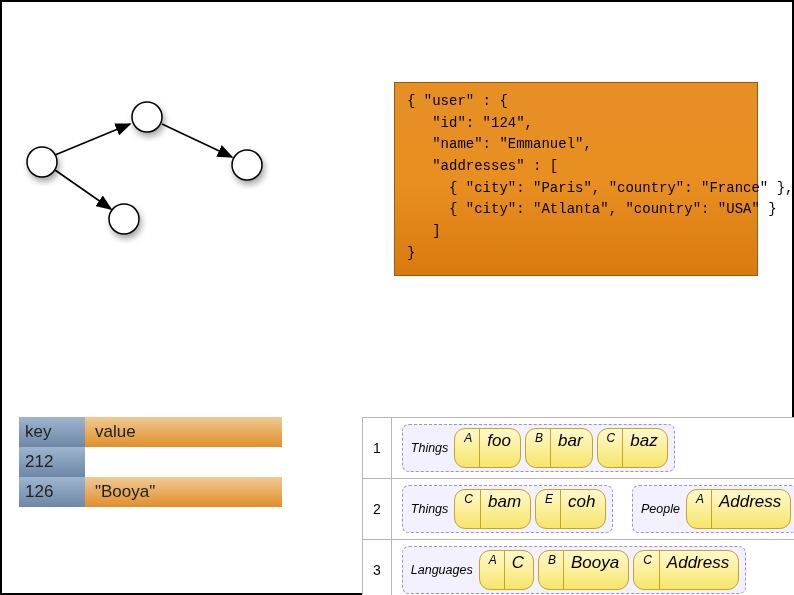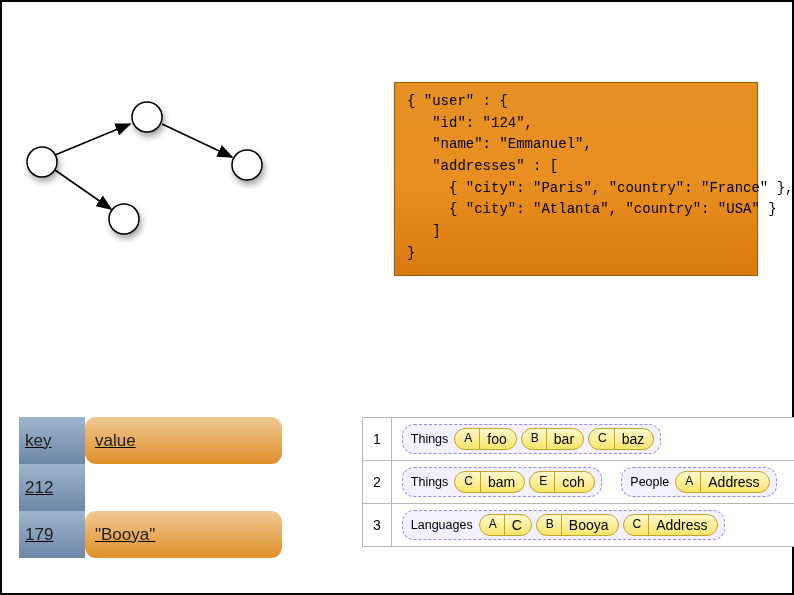--- a/index.html
+++ b/index.html
@@ -45,35 +45,34 @@
   }
 
   
   .kv {
     position: absolute;
     left: 17px;
     top: 415px;
     width: 263px;
     font-size: 17px;
   }
-  .kv-row { display: flex; height: 47px; text-decoration: underline; }
+  .kv-row { display: flex; height: 30px; }
   .kv-key {
     width: 66px;
     display: flex; align-items: center;
     padding-left: 6px;
     background: linear-gradient(180deg, #9fb5cf 0%, #6d87a6 100%);
     color: #222;
   }
   .kv-val {
     flex: 1;
     display: flex; align-items: center;
     padding-left: 10px;
     background: linear-gradient(180deg, #f0c994 0%, #e08f2a 100%);
     color: #222;
-    border-radius: 11px;
   }
   .kv-row.header .kv-key,
   .kv-row.header .kv-val { font-weight: 400; }
 
   
   .ft {
     position: absolute;
     left: 360px;
     top: 415px;
     border: 1px solid #b7b7b7;
@@ -96,23 +95,24 @@
   }
   .ft tr.overflow td.cell {
     position: relative;
   }
 
   .group {
     display: inline-flex;
     align-items: center;
     border: 1px dashed #9a8ee0;
     background: #f3f0ff;
-    border-radius: 12px;
+    border-radius: 7px;
     padding: 3px 6px 3px 8px;
     margin-right: 16px;
+    font-style: italic;
   }
   .group .gname {
     font-size: 12.5px;
     margin-right: 6px;
   }
   .pill {
     display: inline-flex;
     align-items: stretch;
     border: 1px solid #c0a62a;
     border-radius: 11px;
@@ -120,22 +120,22 @@
     margin-right: 4px;
     background: linear-gradient(180deg, #fff9cc 0%, #f7e56a 100%);
   }
   .pill:last-child { margin-right: 0; }
   .pill .k {
     padding: 2px 7px 2px 9px;
     border-right: 1px solid #c0a62a;
     font-size: 12px;
   }
   .pill .v {
-    padding: 2px 9px 2px 7px;
-    font-size: 14px;
+    padding: 2px 9px 16px 7px;
+    font-size: 17px;
   }
 
 </style>
 </head>
 <body>
 
 <div class="page">
 
   <div class="graph">
     <svg width="280" height="160">
@@ -170,21 +170,21 @@
 
   <div class="kv">
     <div class="kv-row header">
       <div class="kv-key">key</div>
       <div class="kv-val">value</div>
     </div>
     <div class="kv-row">
       <div class="kv-key">212</div>
     </div>
     <div class="kv-row">
-      <div class="kv-key">179</div>
+      <div class="kv-key">126</div>
       <div class="kv-val">"Booya"</div>
     </div>
   </div>
 
   <table class="ft">
     <tbody>
         <tr>
       <td class="idx">1</td>
       <td class="cell">
         <span class="group">

